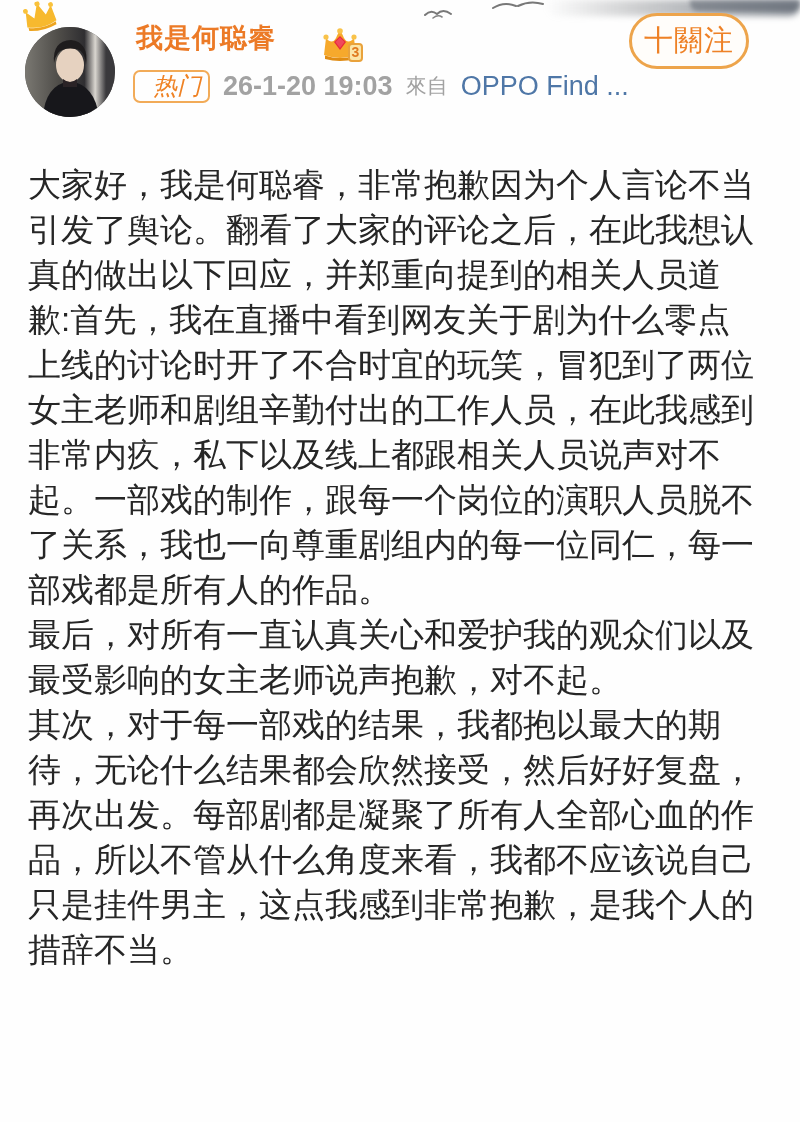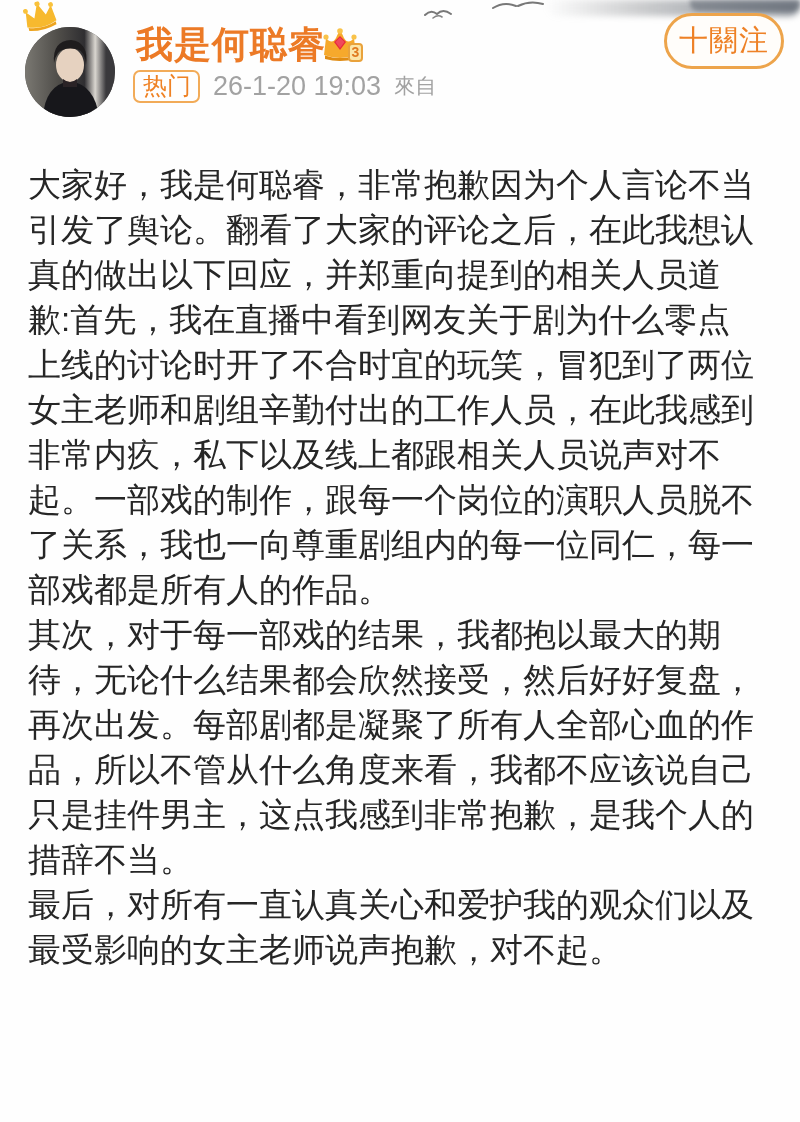--- a/index.html
+++ b/index.html
@@ -50,21 +50,21 @@
 
   .avatar-crown {
     position: absolute;
     left: 22px; top: 1px;
     transform: rotate(-14deg);
   }
 
   .username {
     position: absolute;
     left: 136px; top: 20px;
-    font-size: 37px;
+    font-size: 27px;
     font-weight: bold;
     color: #ec7a26;
     letter-spacing: 1px;
     cursor: pointer;
   }
 
   .vip-badge {
     position: absolute;
     left: 320px; top: 26px;
     width: 44px; height: 40px;
@@ -79,21 +79,21 @@
     border-radius: 4px;
     color: #e07a1f;
     font-size: 14px;
     font-weight: bold;
     line-height: 15px;
     text-align: center;
   }
 
   .follow-btn {
     position: absolute;
-    left: 664px; top: 13px;
+    left: 629px; top: 13px;
     width: 120px; height: 56px;
     background: #fffdfa;
     border: 3px solid #eda44b;
     border-radius: 28px;
     color: #ee8126;
     font-size: 29px;
     font-family: "Liberation Sans", "DejaVu Sans", sans-serif;
     display: flex;
     align-items: center;
     justify-content: center;
@@ -110,23 +110,24 @@
     gap: 13px;
     white-space: nowrap;
   }
   .hot-tag {
     display: inline-block;
     border: 2px solid #f2ab58;
     border-radius: 7px;
     color: #ef8224;
     font-size: 24px;
     line-height: 24px;
-    padding: 2px 7px 3px 8px;
-  }
-  .timestamp { color: #a2a2a2; font-size: 27px; }
+    padding: 2px 7px 3px 18px;
+    font-style: italic;
+  }
+  .timestamp { color: #a2a2a2; font-size: 27px; font-weight: bold; }
   .source-prefix { color: #a2a2a2; font-size: 21px; }
   .source-link { color: #4f77a7; font-size: 27px; cursor: pointer; }
 
   .location-row {
     position: absolute;
     left: 135px; top: 106px;
     color: #9d9d9d;
     font-size: 28px;
     letter-spacing: 1px;
   }
@@ -200,23 +201,24 @@
       </svg>
       <span class="vip-level">3</span>
     </span>
 
     <button class="follow-btn">十關注</button>
 
     <div class="meta-row">
       <span class="hot-tag">热门</span>
       <span class="timestamp">26-1-20 19:03</span>
       <span class="source-prefix">來自</span>
+      <span class="source-link">OPPO Find ...</span>
     </div>
 
   </div>
 
   <div class="post-body">
     <p>大家好，我是何聪睿，非常抱歉因为个人言论不当引发了舆论。翻看了大家的评论之后，在此我想认真的做出以下回应，并郑重向提到的相关人员道歉:首先，我在直播中看到网友关于剧为什么零点上线的讨论时开了不合时宜的玩笑，冒犯到了两位女主老师和剧组辛勤付出的工作人员，在此我感到非常内疚，私下以及线上都跟相关人员说声对不起。一部戏的制作，跟每一个岗位的演职人员脱不了关系，我也一向尊重剧组内的每一位同仁，每一部戏都是所有人的作品。</p>
+    <p>最后，对所有一直认真关心和爱护我的观众们以及最受影响的女主老师说声抱歉，对不起。</p>
     <p>其次，对于每一部戏的结果，我都抱以最大的期待，无论什么结果都会欣然接受，然后好好复盘，再次出发。每部剧都是凝聚了所有人全部心血的作品，所以不管从什么角度来看，我都不应该说自己只是挂件男主，这点我感到非常抱歉，是我个人的措辞不当。</p>
-    <p>最后，对所有一直认真关心和爱护我的观众们以及最受影响的女主老师说声抱歉，对不起。</p>
   </div>
 
 </div>
 
 </body></html>

